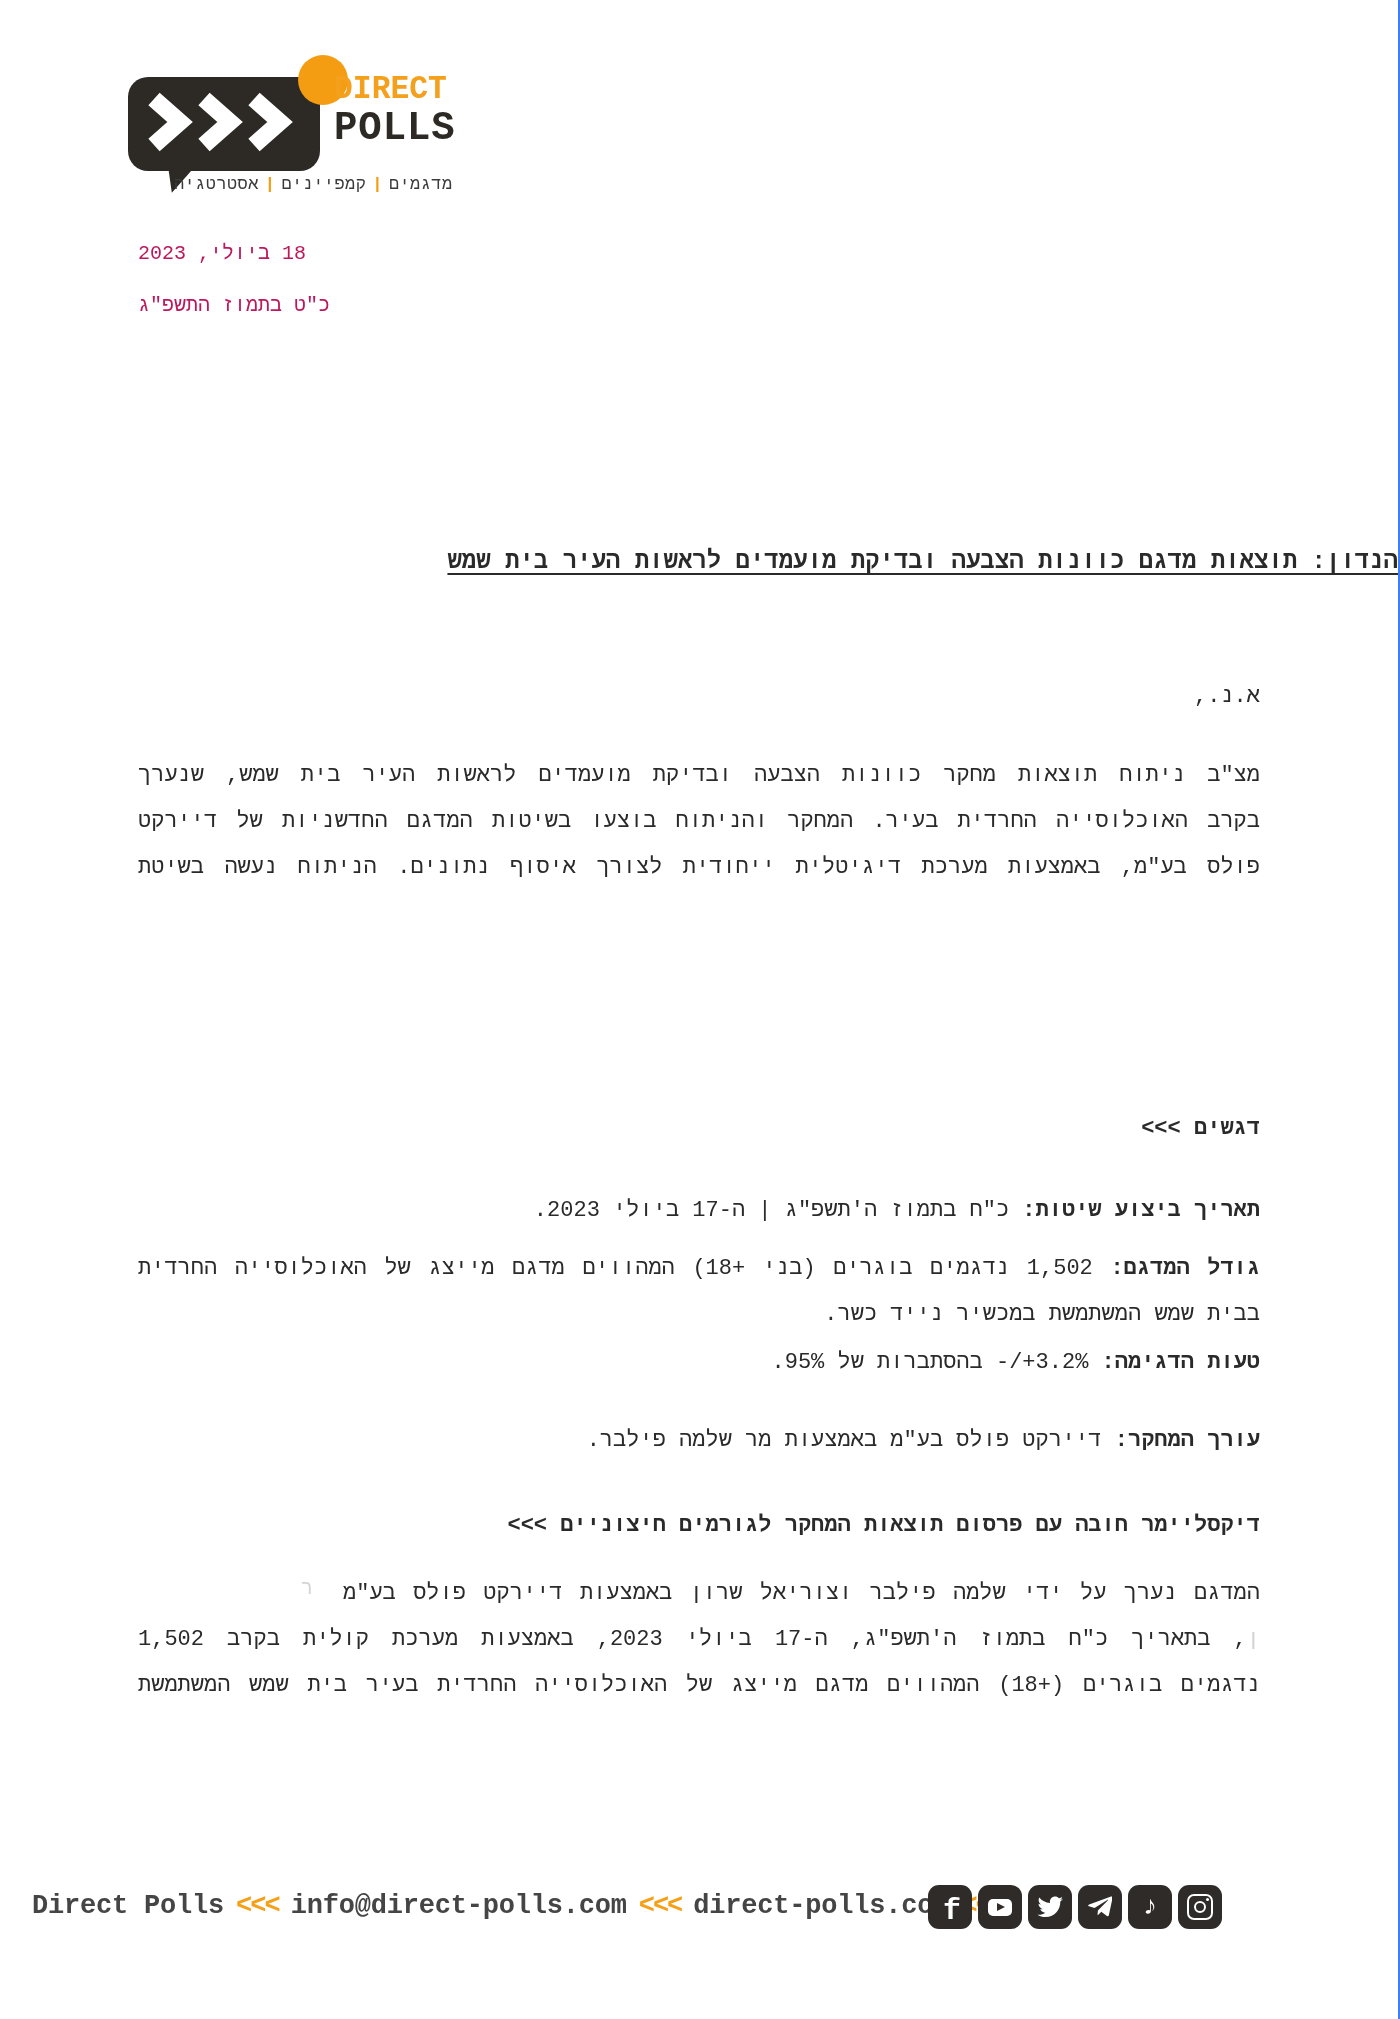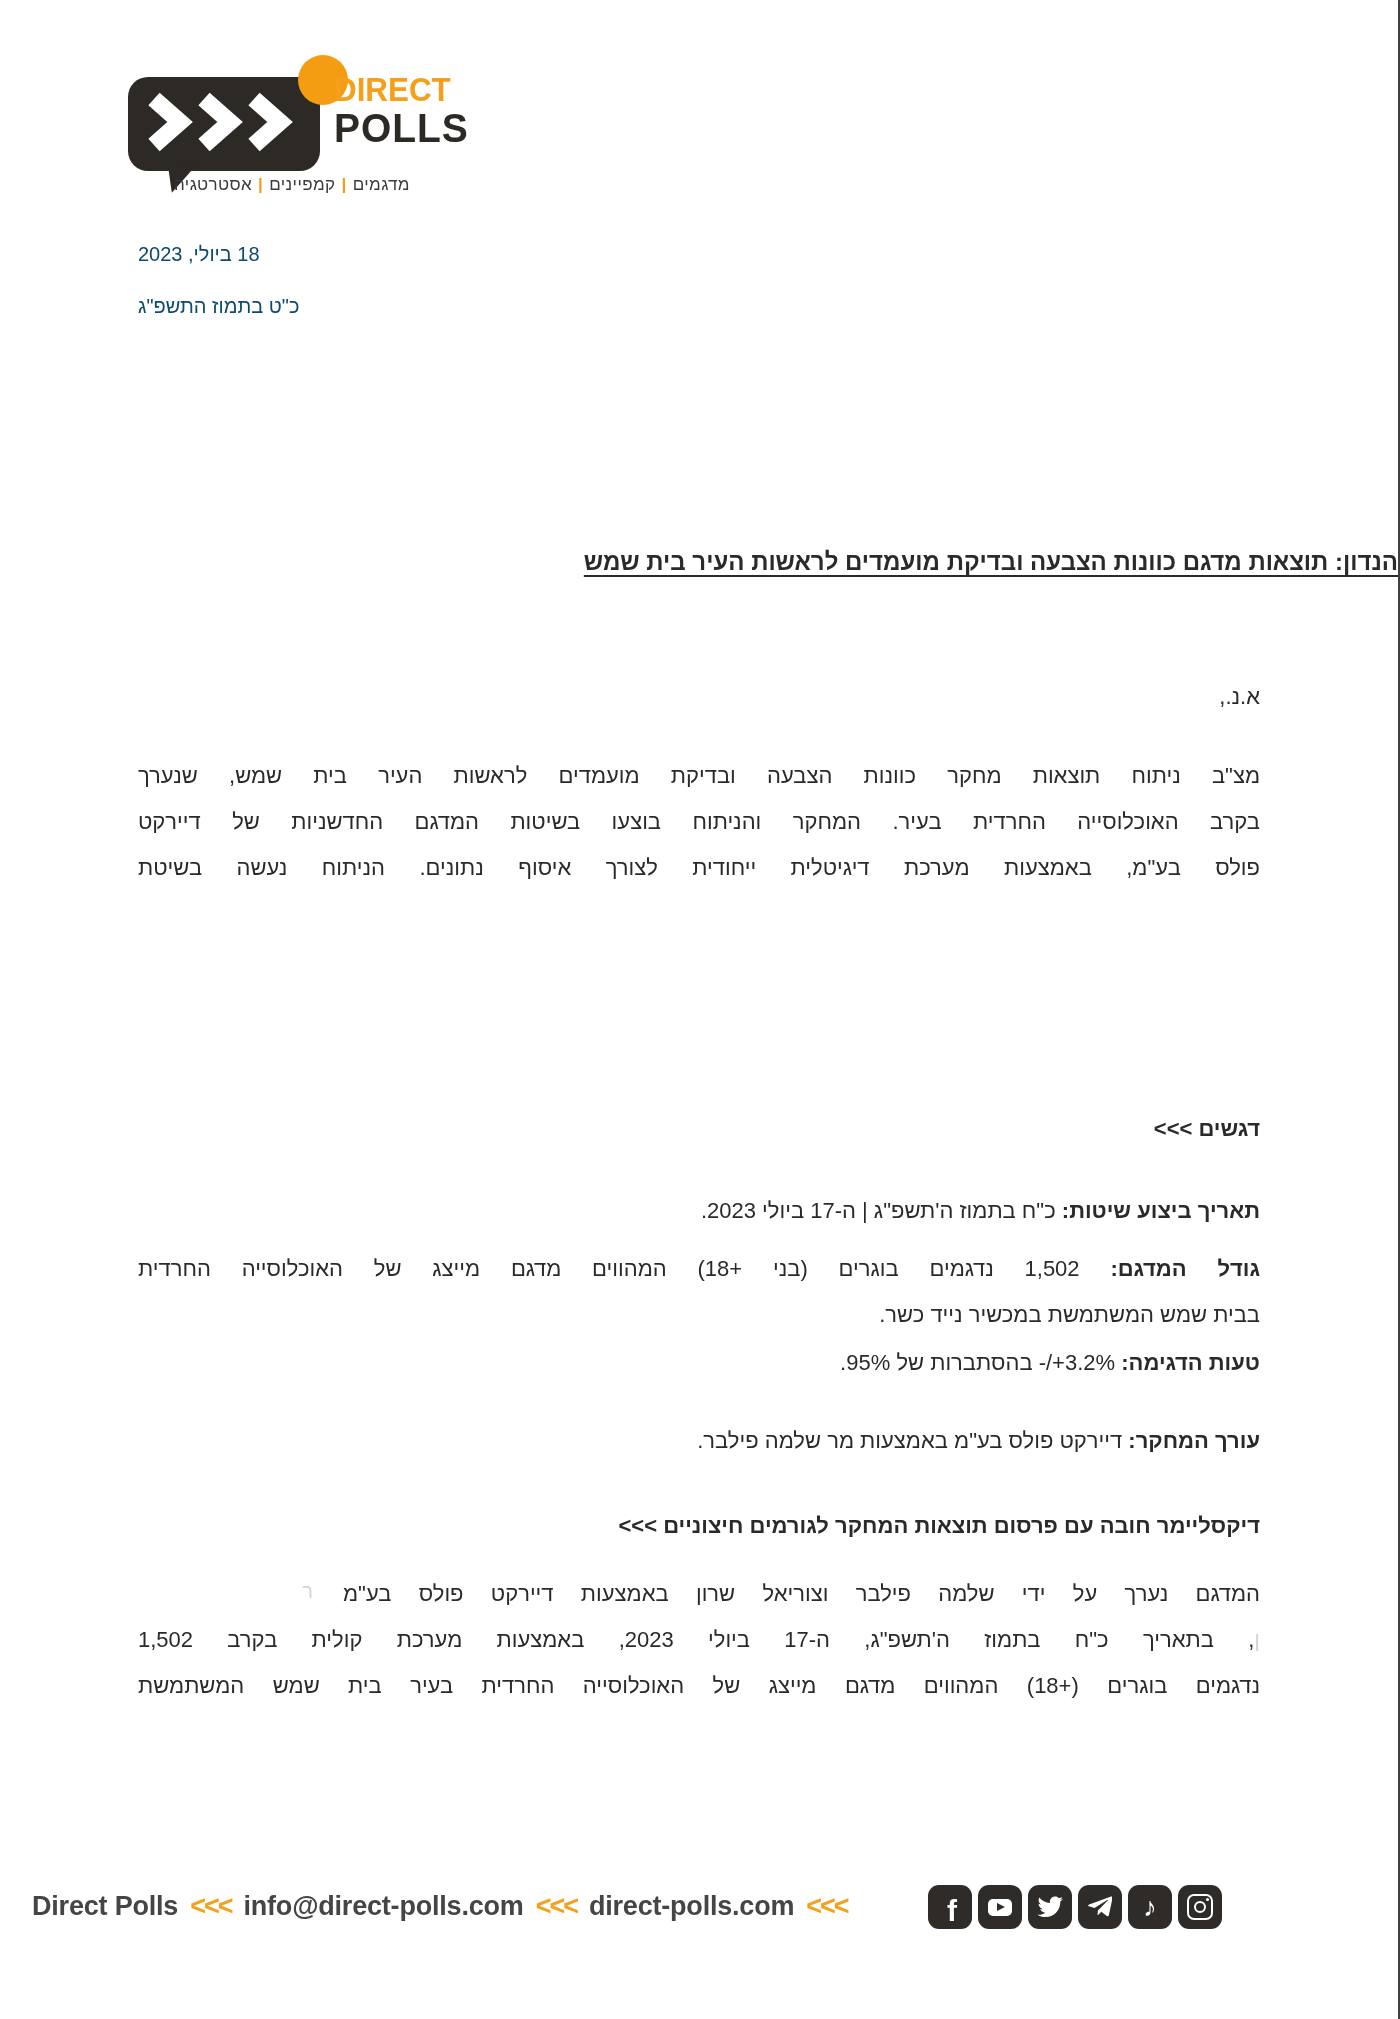--- a/index.html
+++ b/index.html
@@ -1,35 +1,35 @@
 <!DOCTYPE html>
 <html lang="he"><head>
 <meta charset="utf-8">
 <style>
   html,body{margin:0;padding:0;background:#ffffff;}
   .page{position:relative;width:1400px;height:2019px;background:#fff;overflow:hidden;
-        font-family:Liberation Sans, sans-serif;color:#2a2a2a;
-        border-right:2px solid #404040;box-sizing:border-box;}
+        font-family:Liberation Mono, monospace;color:#2a2a2a;
+        border-right:2px solid #3b82f6;box-sizing:border-box;}
   .abs{position:absolute;}
   .rtl{direction:rtl;unicode-bidi:plaintext;}
   
   .logo-wrap{left:128px;top:55px;width:360px;height:150px;}
   .bubble{position:absolute;left:0;top:22px;width:192px;height:94px;background:#2d2a26;border-radius:20px;}
   .bubble-tail{position:absolute;left:42px;top:112px;width:0;height:0;
                border-top:24px solid #2d2a26;border-right:28px solid transparent;transform:rotate(-8deg);}
   .logo-dot{position:absolute;left:170px;top:0;width:50px;height:50px;border-radius:50%;background:#f59d12;}
   .logo-arrows{position:absolute;left:14px;top:36px;}
   .brand{position:absolute;left:206px;top:18px;line-height:1;transform:scaleX(.95);transform-origin:left top;}
   .brand-top{font-size:33px;font-weight:800;color:#f5a01d;letter-spacing:0px;}
   .brand-bottom{font-size:41px;font-weight:800;color:#2d2a26;letter-spacing:1px;margin-top:2px;}
   .tagline{position:absolute;left:46px;top:120px;width:290px;font-size:17px;color:#3b3b3b;
            direction:rtl;text-align:left;letter-spacing:.4px;white-space:nowrap;}
   .tag-pipe{color:#f59d12;font-weight:700;margin:0 6px;}
   
-  .dates{left:138px;top:228px;font-size:20px;line-height:52px;color:#0c4a6e;}
+  .dates{left:138px;top:228px;font-size:20px;line-height:52px;color:#be185d;}
   
   .title{left:0;right:0;top:548px;text-align:right;font-size:24px;font-weight:700;
          text-decoration:underline;text-underline-offset:5px;text-decoration-thickness:2px;}
   
   .bodyblock{left:138px;right:138px;}
   .line{font-size:22px;line-height:46px;direction:rtl;text-align:right;}
   .just{text-align:justify;text-align-last:justify;}
   .b{font-weight:700;}
   .salutation{right:138px;top:684px;font-size:22px;direction:rtl;}
   .redact-spacer{display:inline-block;width:205px;height:26px;vertical-align:middle;position:relative;}

